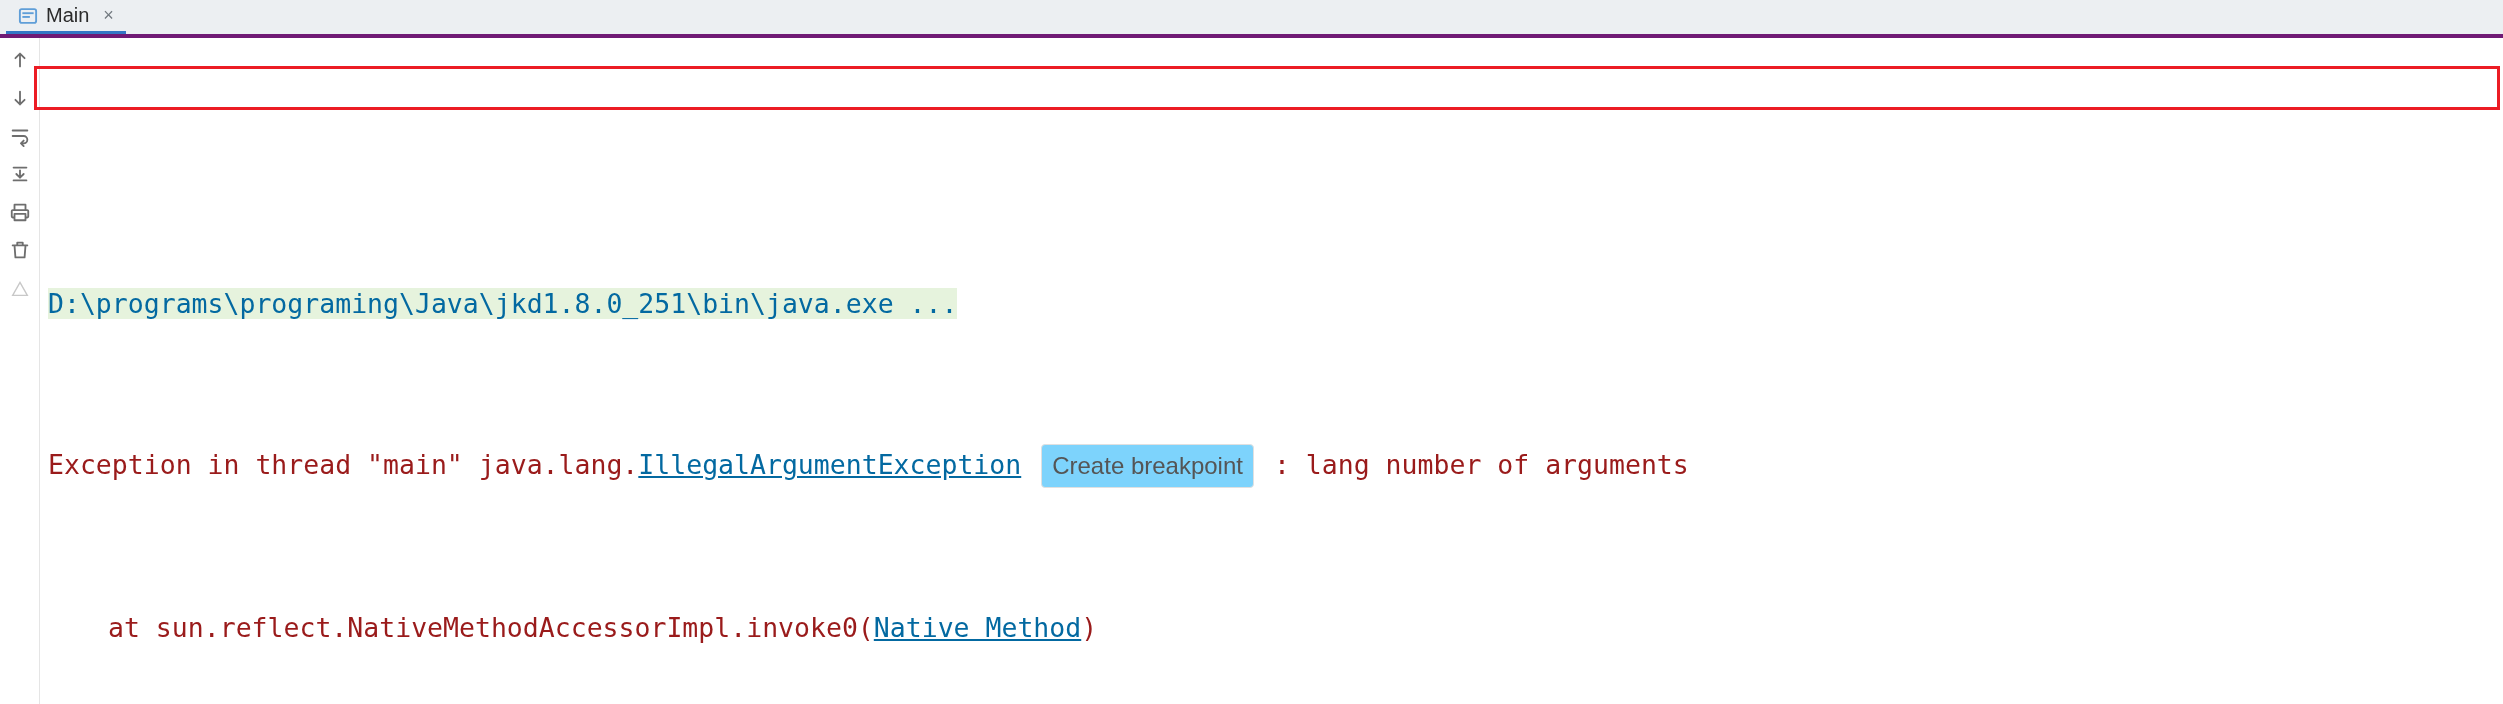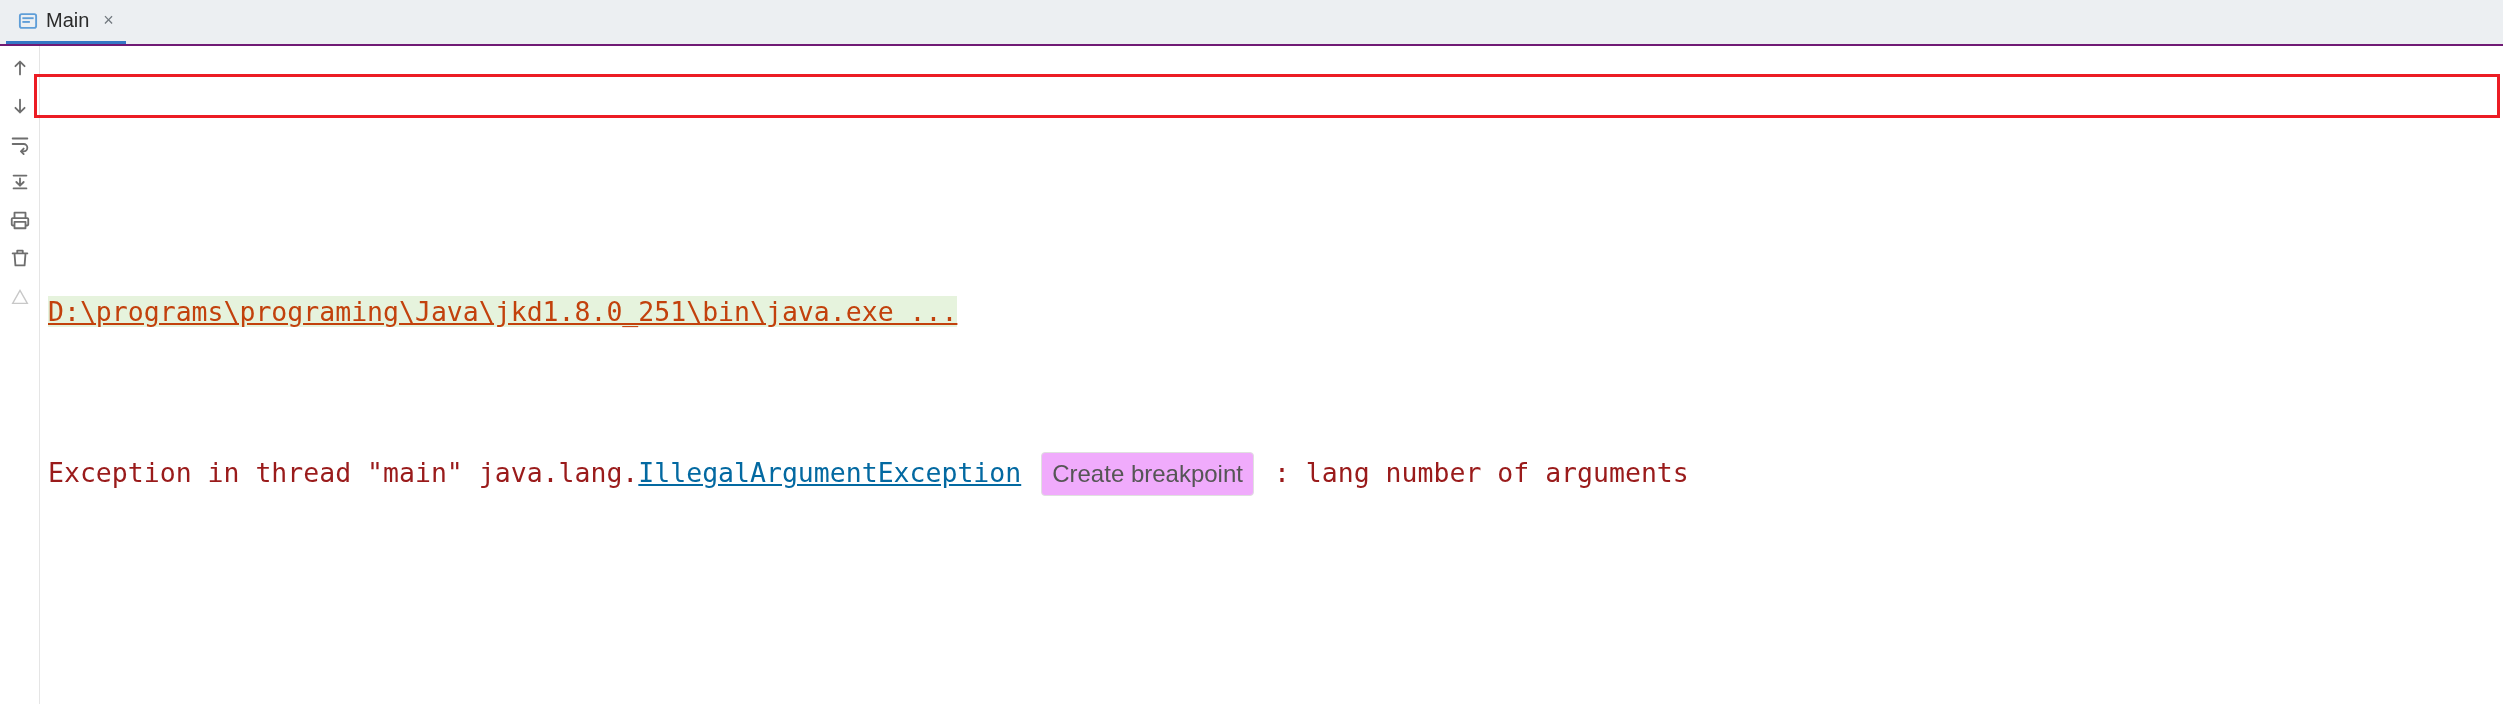--- a/index.html
+++ b/index.html
@@ -6,23 +6,23 @@
     body {
       font-family: "Segoe UI", Arial, sans-serif;
       background: #ffffff;
       width: 2503px;
       height: 704px;
       overflow: hidden;
       display: flex;
       flex-direction: column;
     }
     .tab-bar {
-      height: 46px;
+      height: 38px;
       background: #eceff2;
-      border-bottom: 2px solid #701a75;
+      border-bottom: 4px solid #701a75;
       display: flex;
       align-items: stretch;
       padding-left: 6px;
     }
     .tab {
       display: flex;
       align-items: center;
       gap: 8px;
       padding: 0 12px;
       background: #eceff2;
@@ -89,34 +89,34 @@
       border: 3px solid #ec1c24;
       pointer-events: none;
     }
     .err-red { color: #9a1b1b; }
     .link-gray {
       color: #0369a1;
       text-decoration: underline;
       cursor: pointer;
     }
     .breakpoint-btn {
-      background: #f0abfc;
+      background: #7dd3fc;
       border: 1px solid #e0e0e0;
       border-radius: 4px;
       color: #555;
       padding: 1px 10px;
       font-family: "Segoe UI", Arial, sans-serif;
       font-size: 24px;
       margin: 0 4px;
       cursor: pointer;
       display: inline-block;
     }
     .indent { padding-left: 60px; }
     .console .row { position: relative; }
-    .txt-normal { color: #c2410c; text-decoration: underline; }
+    .txt-normal { color: #0369a1; }
   </style>
 </head>
 <body>
 
 <div class="tab-bar">
   <div class="tab">
     <span class="tab-icon">
       <svg viewBox="0 0 16 16">
           <rect x="1.5" y="2.5" width="13" height="11" rx="1.5" fill="none" stroke="#5f9ed8" stroke-width="1.5"></rect>
           <rect x="3.5" y="5" width="9" height="1.5" fill="#5f9ed8"></rect>
@@ -170,20 +170,21 @@
 
   <div class="console">
 
     
     <div class="highlight-box" style="left:-6px; top:28px; width:2466px; height:44px;"></div>
 
     <div class="row line"><span class="cmdline txt-normal">D:\programs\programing\Java\jkd1.8.0_251\bin\java.exe ...</span></div>
 
     <div class="row line"><span class="err-red">Exception in thread "main" java.lang.</span><span class="link-gray">IllegalArgumentException</span> <span class="breakpoint-btn">Create breakpoint</span> <span class="err-red">: lang number of arguments</span></div>
 
+    <div class="row line"><span class="err-red indent">at sun.reflect.NativeMethodAccessorImpl.invoke0(</span><span class="link-gray">Native Method</span><span class="err-red">)</span></div>
 
     
 
     
 
     
 
     
 
     

